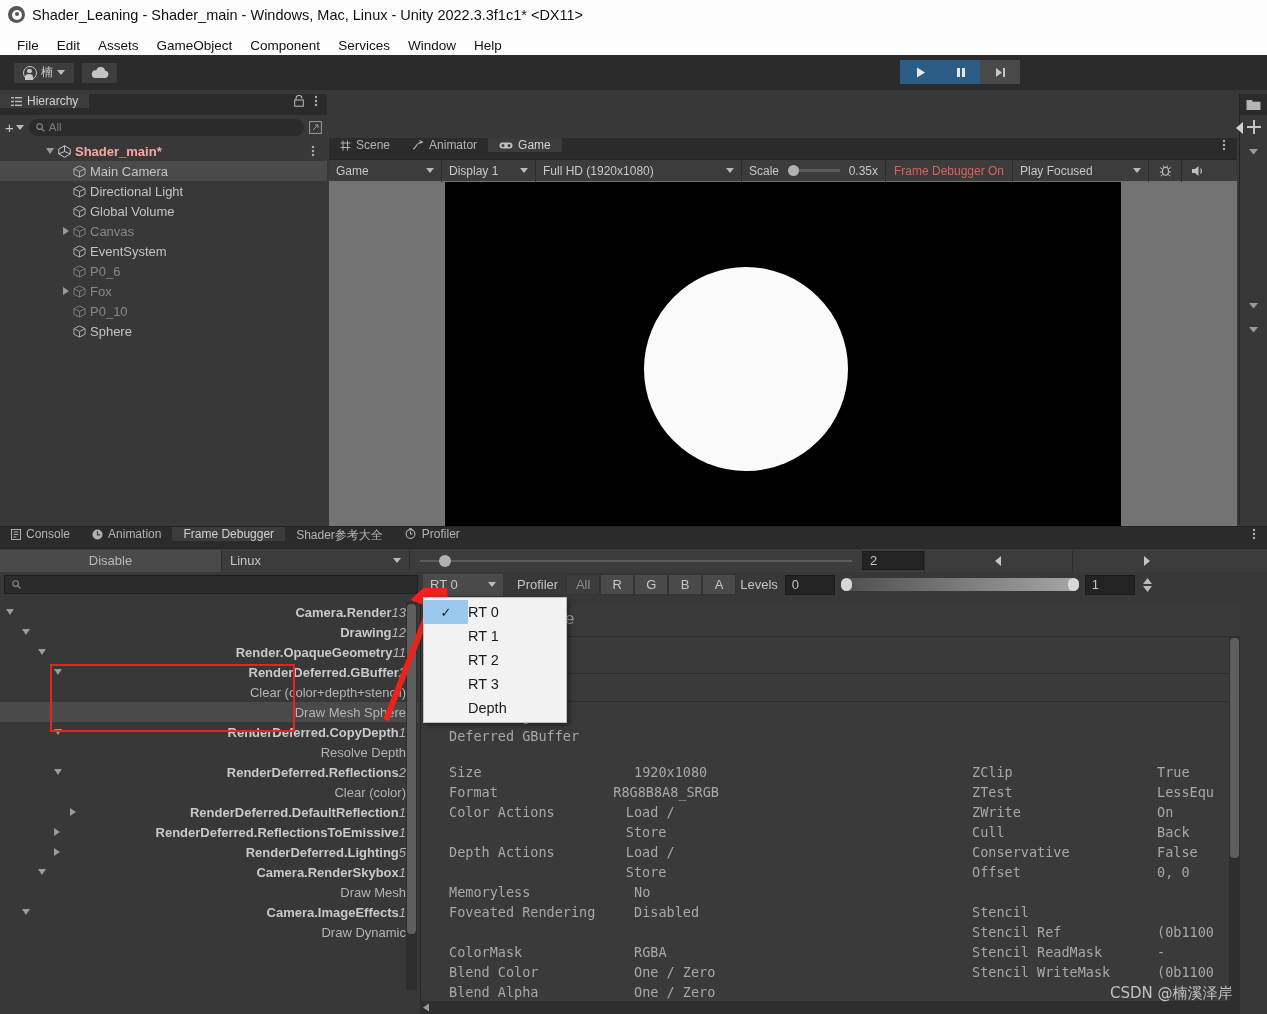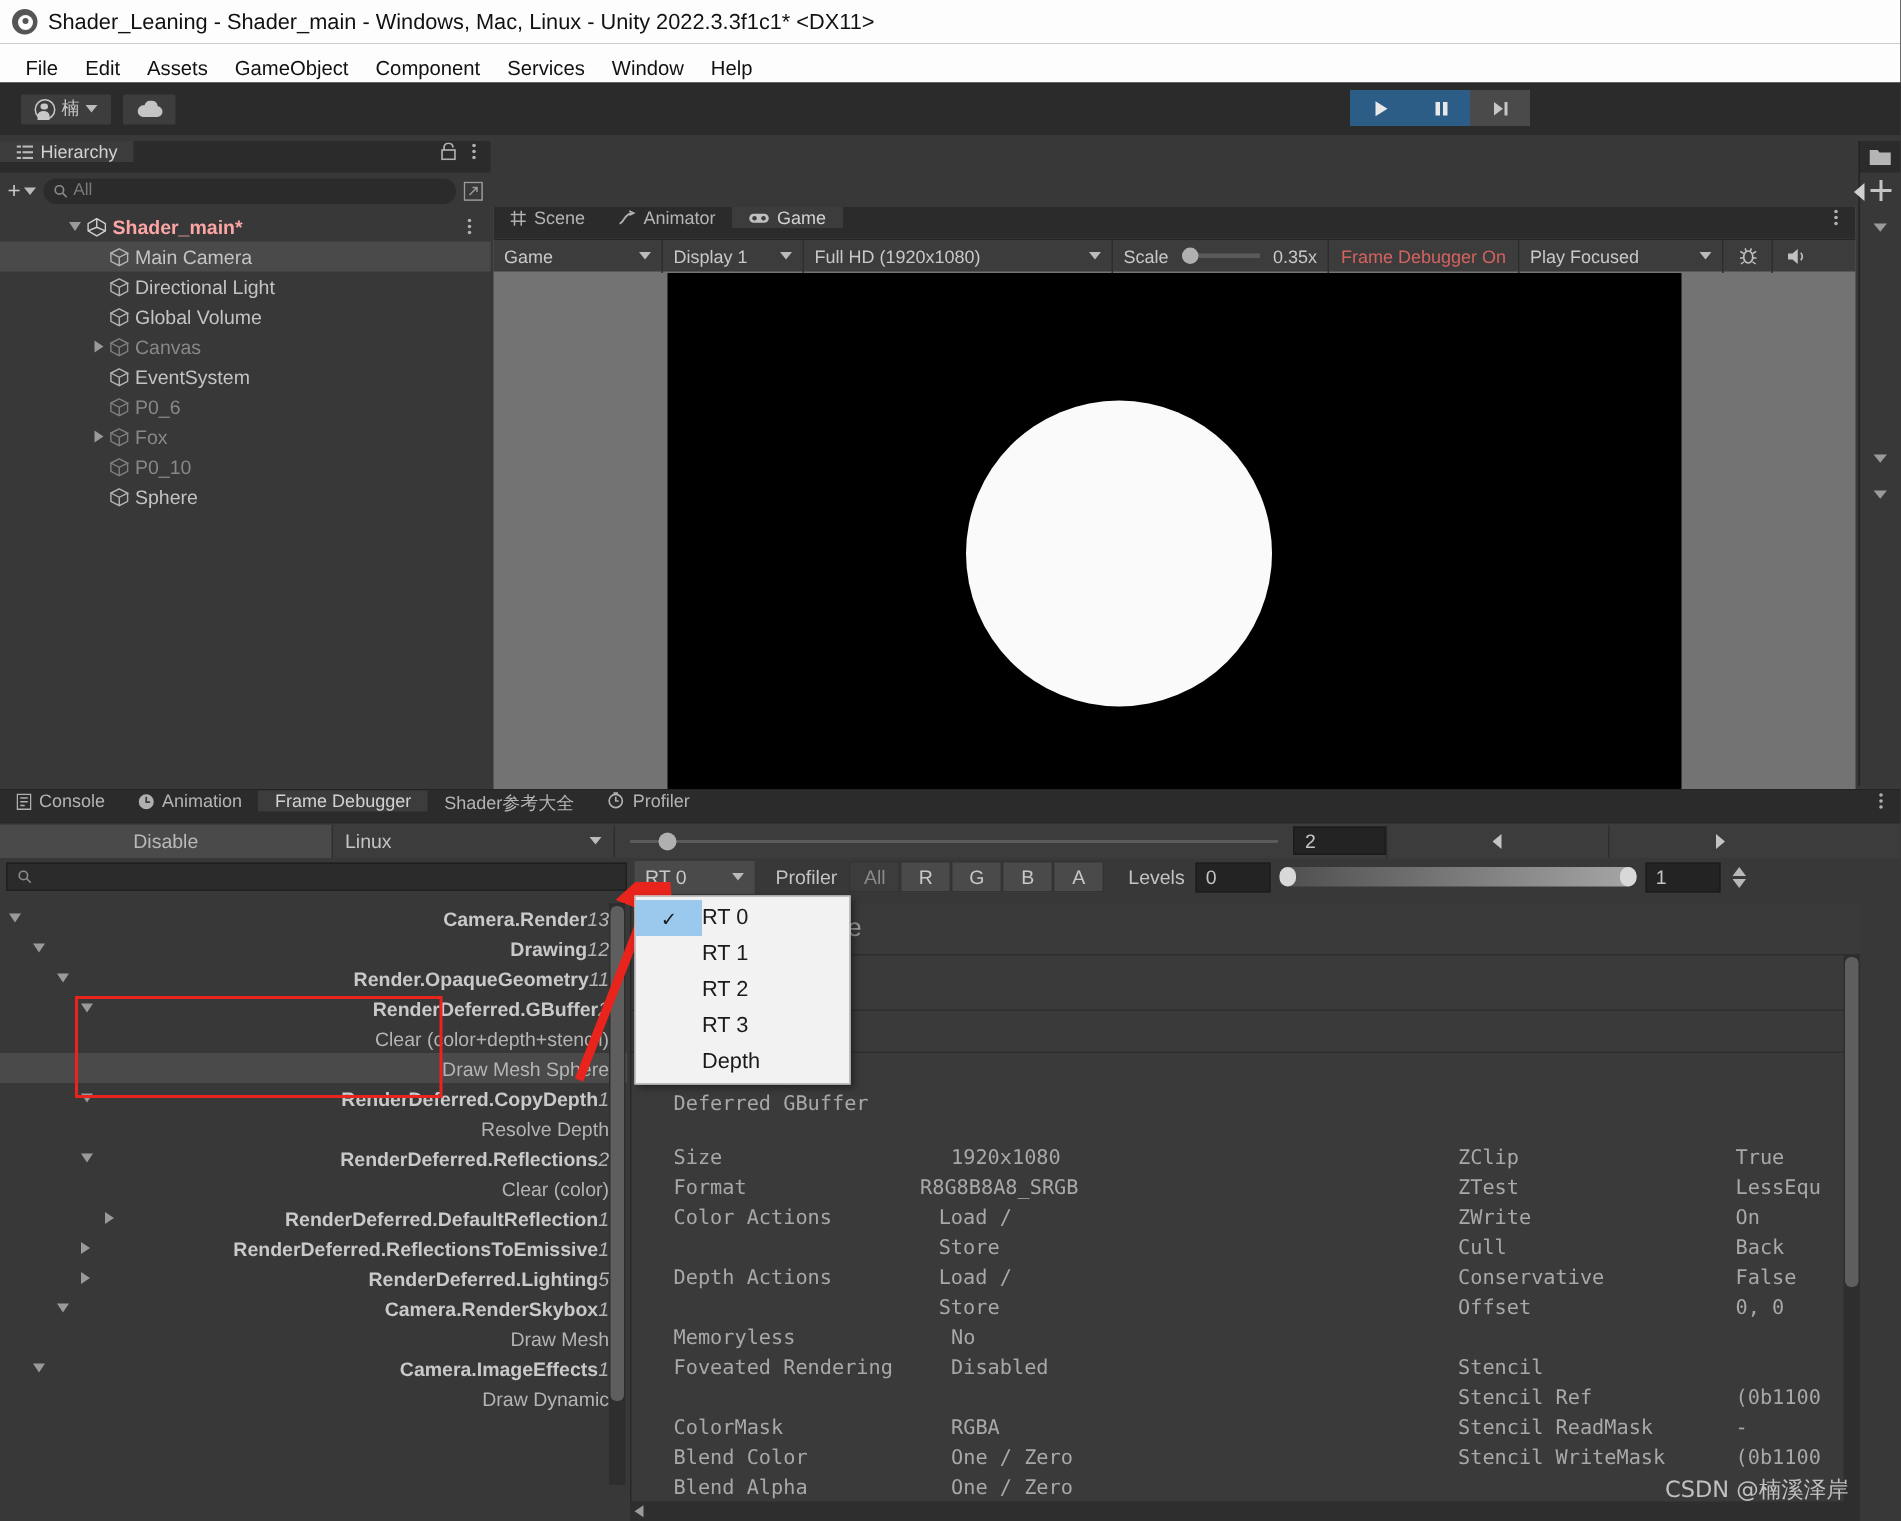--- a/index.html
+++ b/index.html
@@ -215,21 +215,21 @@
     padding: 0 7px; color: #c8c8c8; font-size: 13px;
   }
   .chan-lab { margin-left: 14px; font-size: 13px; color: #c4c4c4; }
   .chan-grp { display: flex; margin-left: 8px; }
   .chan-btn {
     width: 34px; height: 21px; background: #4a4a4a; border: 1px solid #343434;
     display: flex; align-items: center; justify-content: center;
     font-size: 13px; color: #c8c8c8;
   }
   .chan-btn.on { background: #3c3c3c; color: #8a8a8a; }
-  .lvl-lab { margin-left: 16px; font-size: 13px; color: #c4c4c4; }
+  .lvl-lab { margin-left: 4px; font-size: 13px; color: #c4c4c4; }
   .lvl-box {
     width: 50px; height: 20px; background: #232323; border: 1px solid #1c1c1c;
     color: #c4c4c4; display: flex; align-items: center; padding-left: 6px;
     margin-left: 7px; font-size: 13px;
   }
   .lvl-slider {
     width: 238px; height: 13px; margin-left: 6px; position: relative;
     background: linear-gradient(90deg, #4e4e4e, #a6a6a6); border-radius: 7px;
   }
   .lvl-slider:before, .lvl-slider:after {

